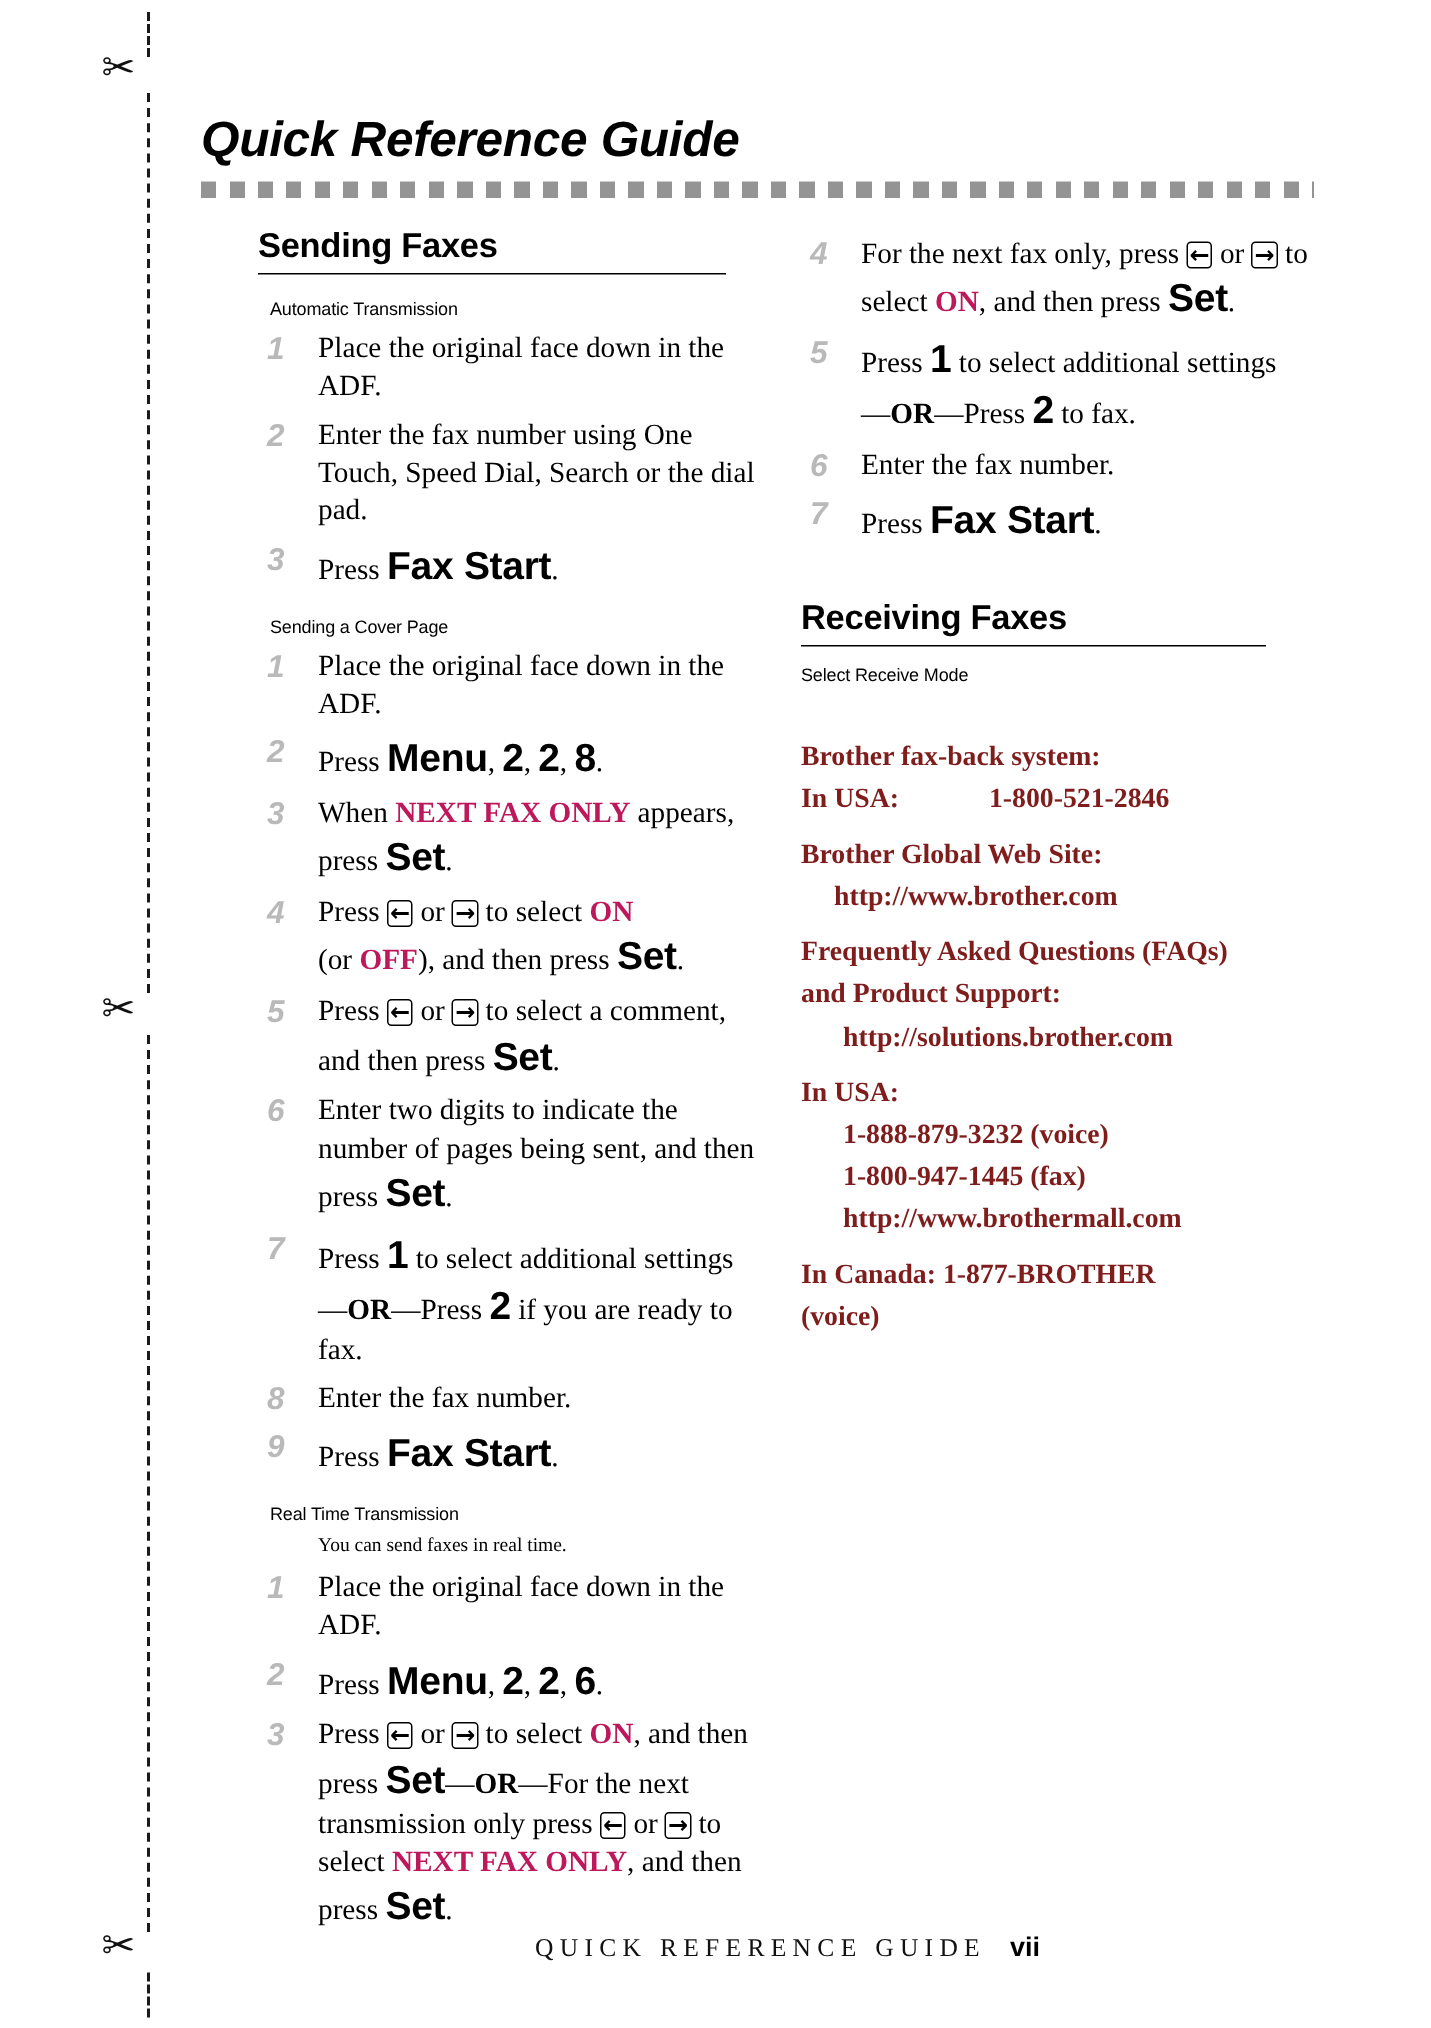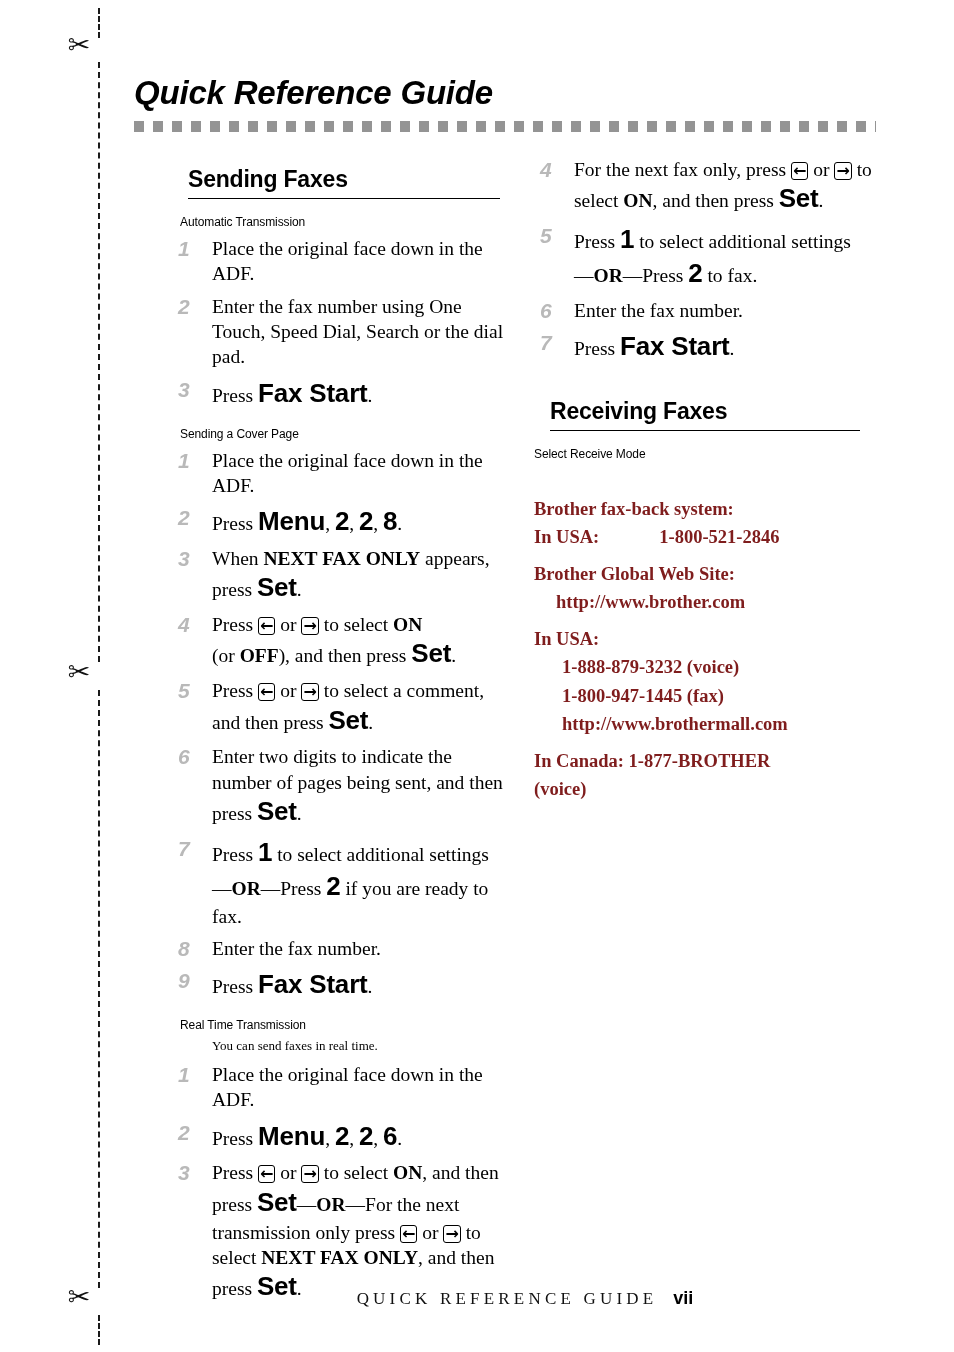--- a/index.html
+++ b/index.html
@@ -67,21 +67,21 @@
 
   .column {
     position: absolute;
     top: 150px;
   }
   #col-left  { left: 42px;  width: 335px; }
   #col-right { left: 404px; width: 370px; }
 
   
   h2.sect {
-    margin: 16px;
+    margin: 0;
     font-family: "Liberation Sans", sans-serif;
     font-weight: bold;
     font-size: 23px;
     letter-spacing: -0.2px;
     padding-bottom: 5px;
     border-bottom: 1.6px solid #000;
   }
   #col-left  h2.sect { width: 312px; }
   #col-right h2.sect { width: 310px; }
 
@@ -121,21 +121,21 @@
 
   
   b.key {
     font-family: "Liberation Sans", sans-serif;
     font-weight: bold;
     font-size: 26px;
     letter-spacing: -0.2px;
   }
   span.lcd {
     font-weight: bold;
-    color: #000000;
+    color: #be185d;
   }
   b.or {
     font-weight: bold;
   }
 
   
   .keybox {
     display: inline-block;
     border: 1.6px solid #000;
     border-radius: 3px;
@@ -317,20 +317,25 @@
       <div class="grp">
         <div class="cline">Brother fax-back system:</div>
         <div class="cline"><span>In USA:</span><span style="display:inline-block;width:60px;"></span><span>1-800-521-2846</span></div>
       </div>
 
       <div class="grp">
         <div class="cline">Brother Global Web Site:</div>
         <div class="cline ind1">http://www.brother.com</div>
       </div>
 
+      <div class="grp">
+        <div class="cline">Frequently Asked Questions (FAQs)</div>
+        <div class="cline">and Product Support:</div>
+        <div class="cline ind2">http://solutions.brother.com</div>
+      </div>
 
       <div class="grp">
         <div class="cline">In USA:</div>
         <div class="cline ind2">1-888-879-3232 (voice)</div>
         <div class="cline ind2">1-800-947-1445 (fax)</div>
         <div class="cline ind2">http://www.brothermall.com</div>
       </div>
 
       <div class="grp">
         <div class="cline">In Canada: 1-877-BROTHER</div>

